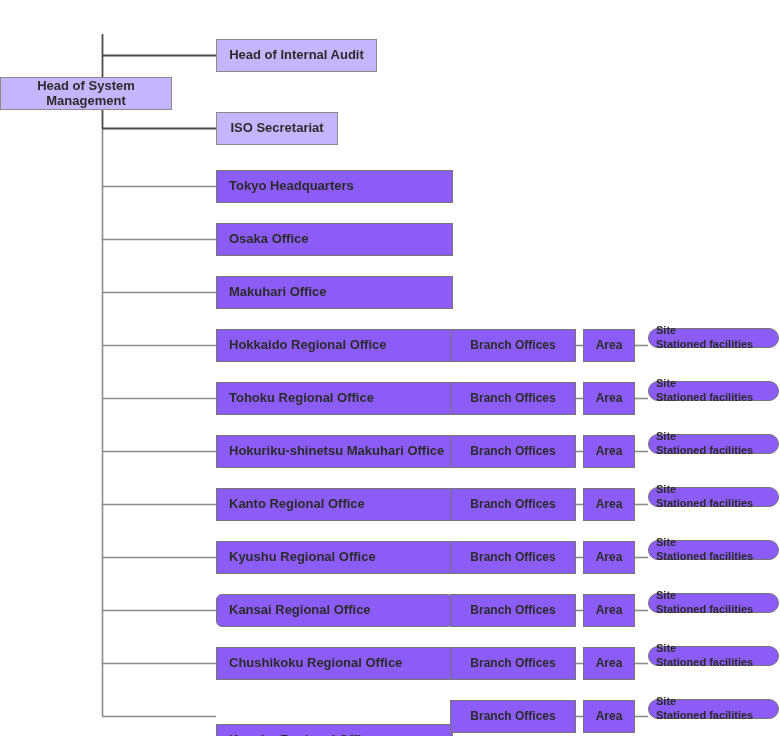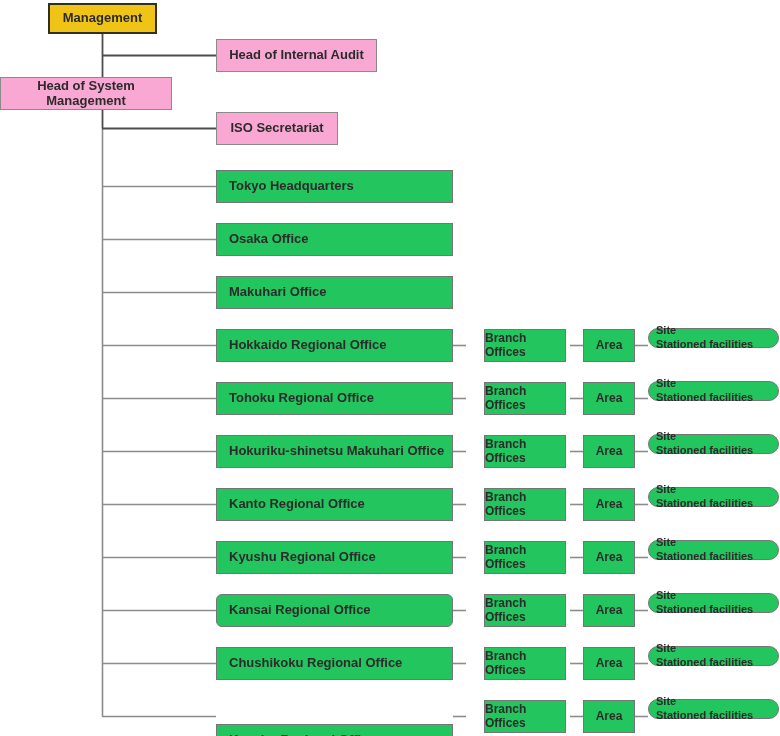--- a/index.html
+++ b/index.html
@@ -16,43 +16,43 @@
     left: 0; top: 0;
     width: 780px; height: 736px;
   }
   .box {
     position: absolute;
     box-sizing: border-box;
     display: flex;
     align-items: center;
     font-weight: bold;
     color: #2b2b2b;
-    background: #22c55e;
+    background: #8b5cf6;
     border: 1.5px solid #757575;
     font-size: 13px;
     line-height: 1.1;
   }
   .center { justify-content: center; text-align: center; }
   .gold {
     background: #f0c417;
     border: 2px solid #332f1e;
   }
   .cream {
-    background: #f9a8d4;
+    background: #c4b5fd;
     border: 1.5px solid #8a8a8a;
   }
   .office {
     left: 216px;
     width: 237px;
     height: 33px;
     padding-left: 12px;
   }
   .branch {
-    left: 484px;
-    width: 82px;
+    left: 450px;
+    width: 126px;
     height: 33px;
     justify-content: center;
     font-size: 12px;
   }
   .area {
     left: 583px;
     width: 52px;
     height: 33px;
     justify-content: center;
     font-size: 12px;
@@ -115,21 +115,20 @@
     <line x1="570" y1="610.5" x2="583" y2="610.5" stroke="#8c8c8c" stroke-width="1.6"></line>
     <line x1="635" y1="610.5" x2="648" y2="610.5" stroke="#8c8c8c" stroke-width="1.6"></line>
     <line x1="453" y1="663.5" x2="466" y2="663.5" stroke="#8c8c8c" stroke-width="1.6"></line>
     <line x1="570" y1="663.5" x2="583" y2="663.5" stroke="#8c8c8c" stroke-width="1.6"></line>
     <line x1="635" y1="663.5" x2="648" y2="663.5" stroke="#8c8c8c" stroke-width="1.6"></line>
     <line x1="453" y1="716.5" x2="466" y2="716.5" stroke="#8c8c8c" stroke-width="1.6"></line>
     <line x1="570" y1="716.5" x2="583" y2="716.5" stroke="#8c8c8c" stroke-width="1.6"></line>
     <line x1="635" y1="716.5" x2="648" y2="716.5" stroke="#8c8c8c" stroke-width="1.6"></line>
   </svg>
 
-  <div class="box gold center" style="left:48px; top:3px; width:109px; height:31px;">Management</div>
 
   <div class="box cream center" style="left:216px; top:39px; width:161px; height:33px;">Head of Internal Audit</div>
 
   <div class="box cream center" style="left:0px; top:77px; width:172px; height:33px;">Head of System Management</div>
 
   <div class="box cream center" style="left:216px; top:112px; width:122px; height:33px;">ISO Secretariat</div>
 
   <div class="box office" style="top:170px;">Tokyo Headquarters</div>
   <div class="box office" style="top:223px;">Osaka Office</div>
   <div class="box office" style="top:276px;">Makuhari Office</div>

